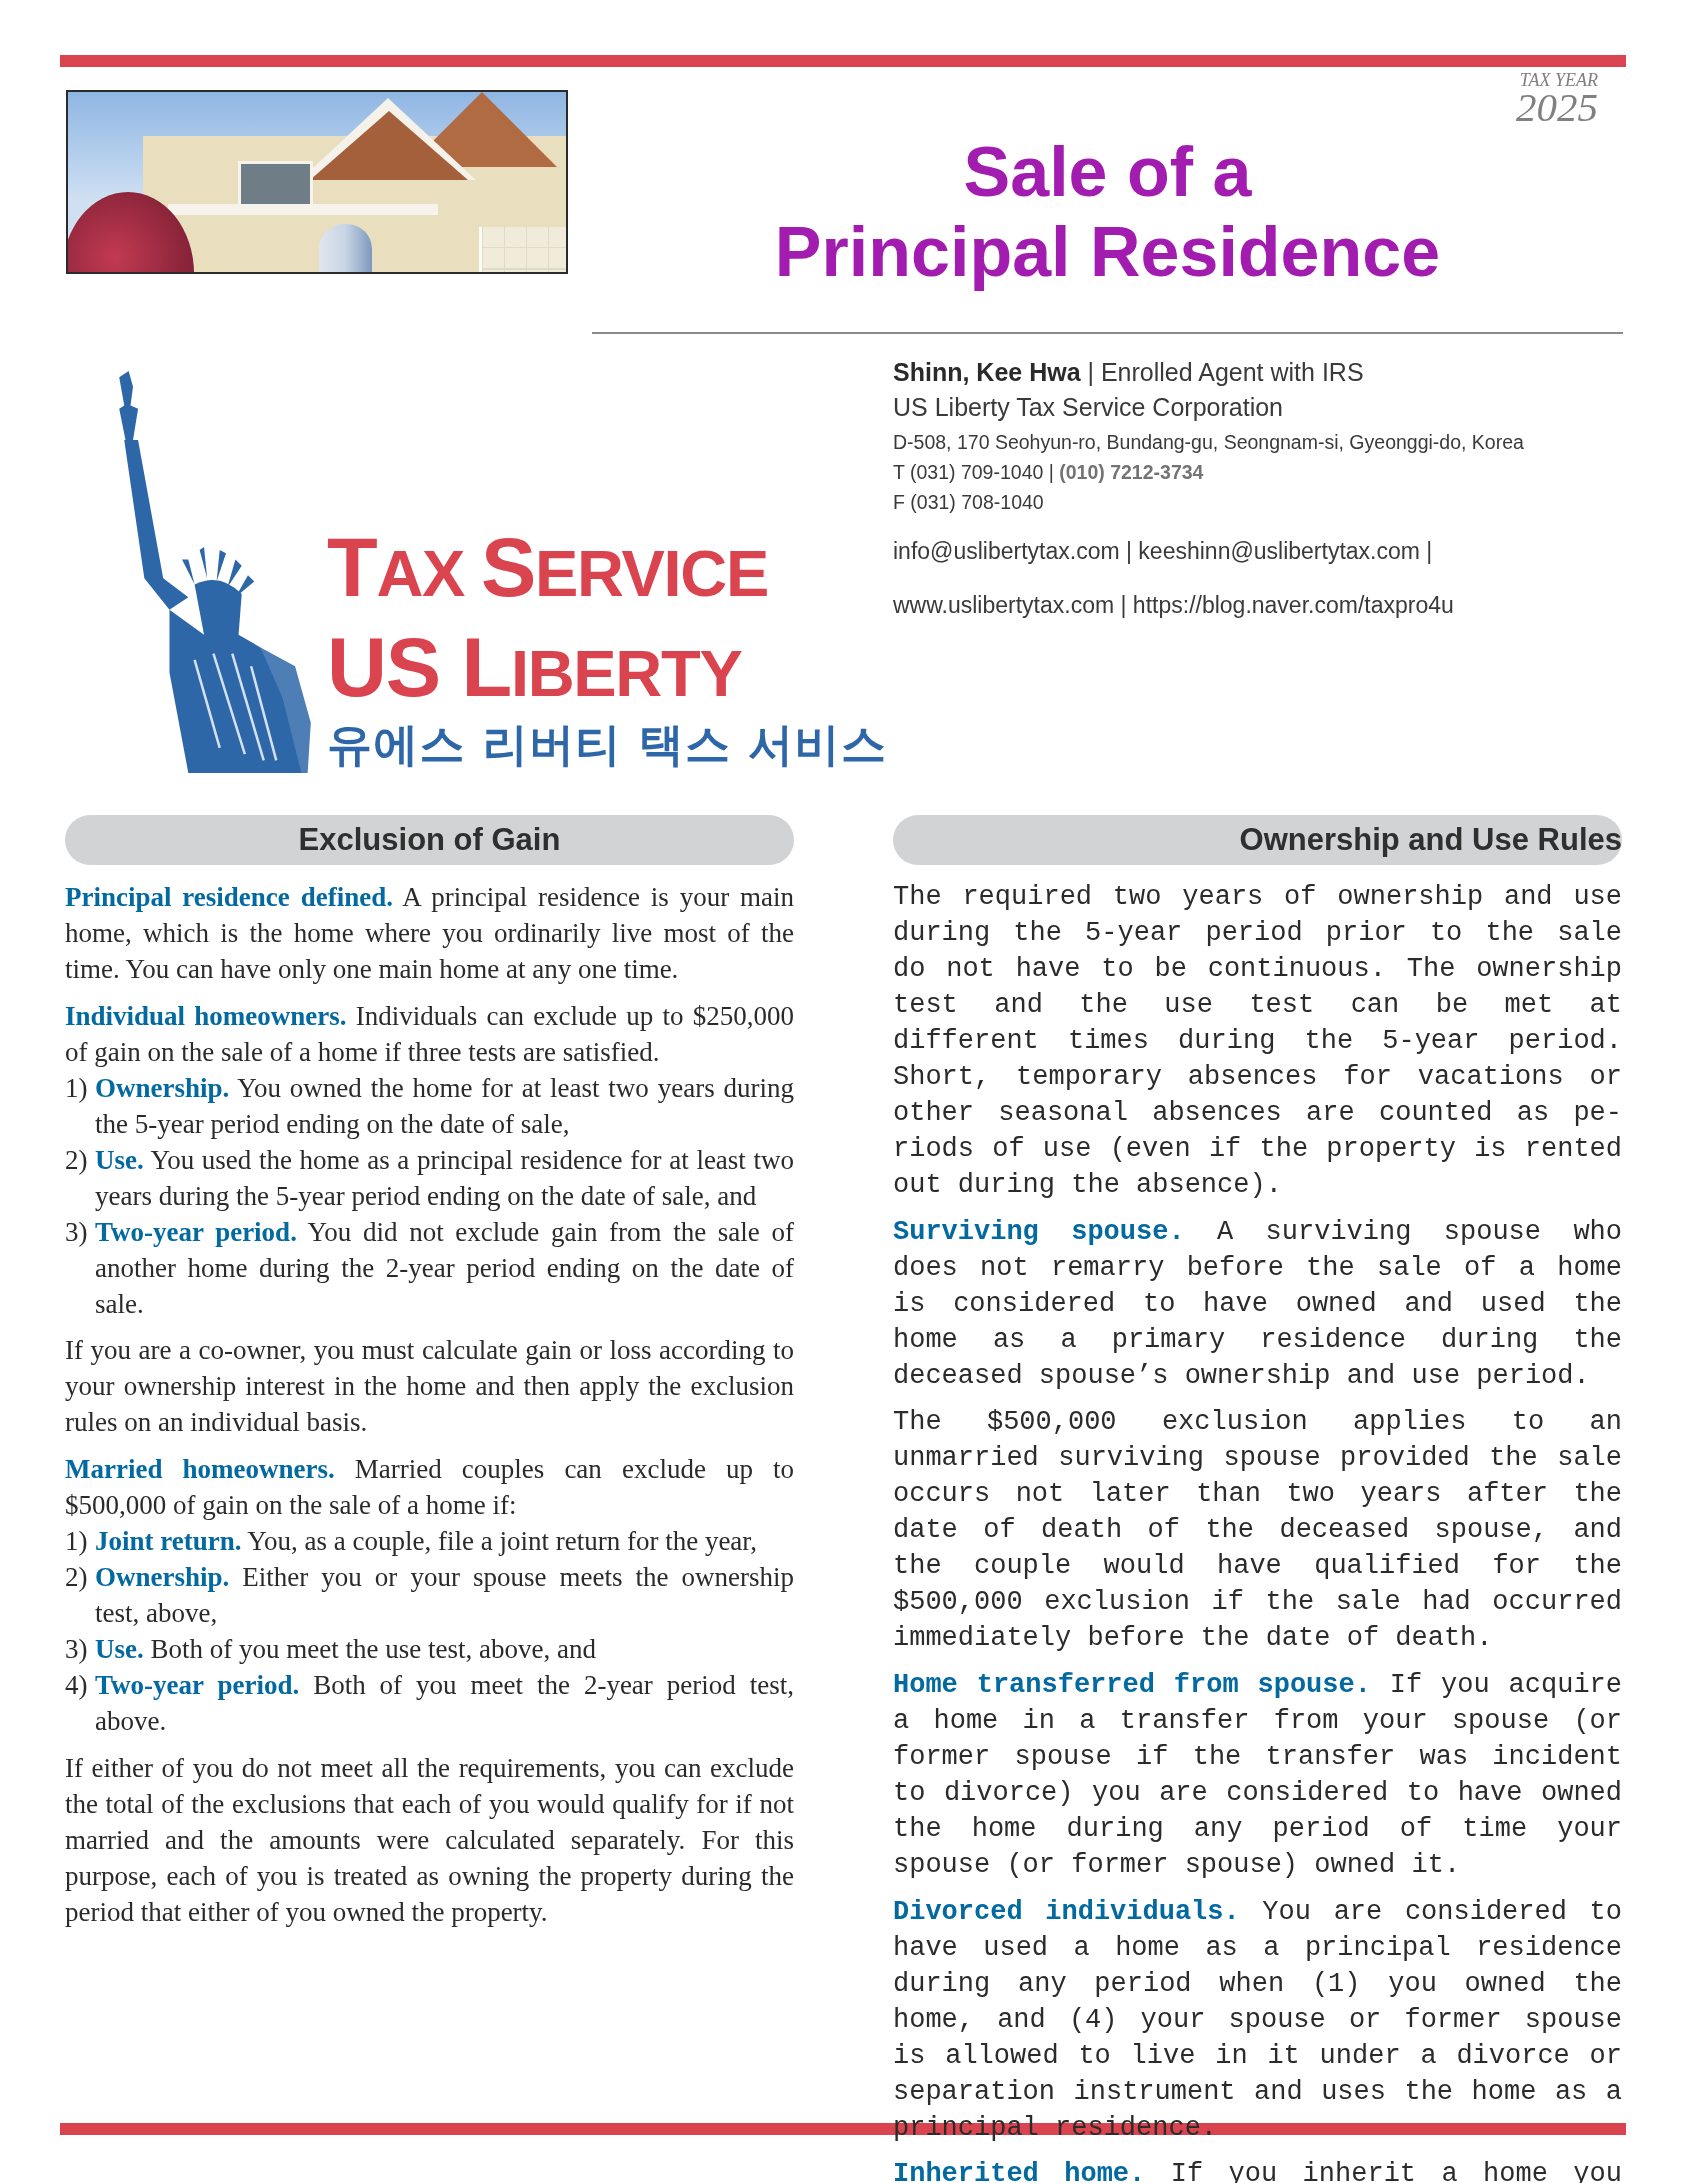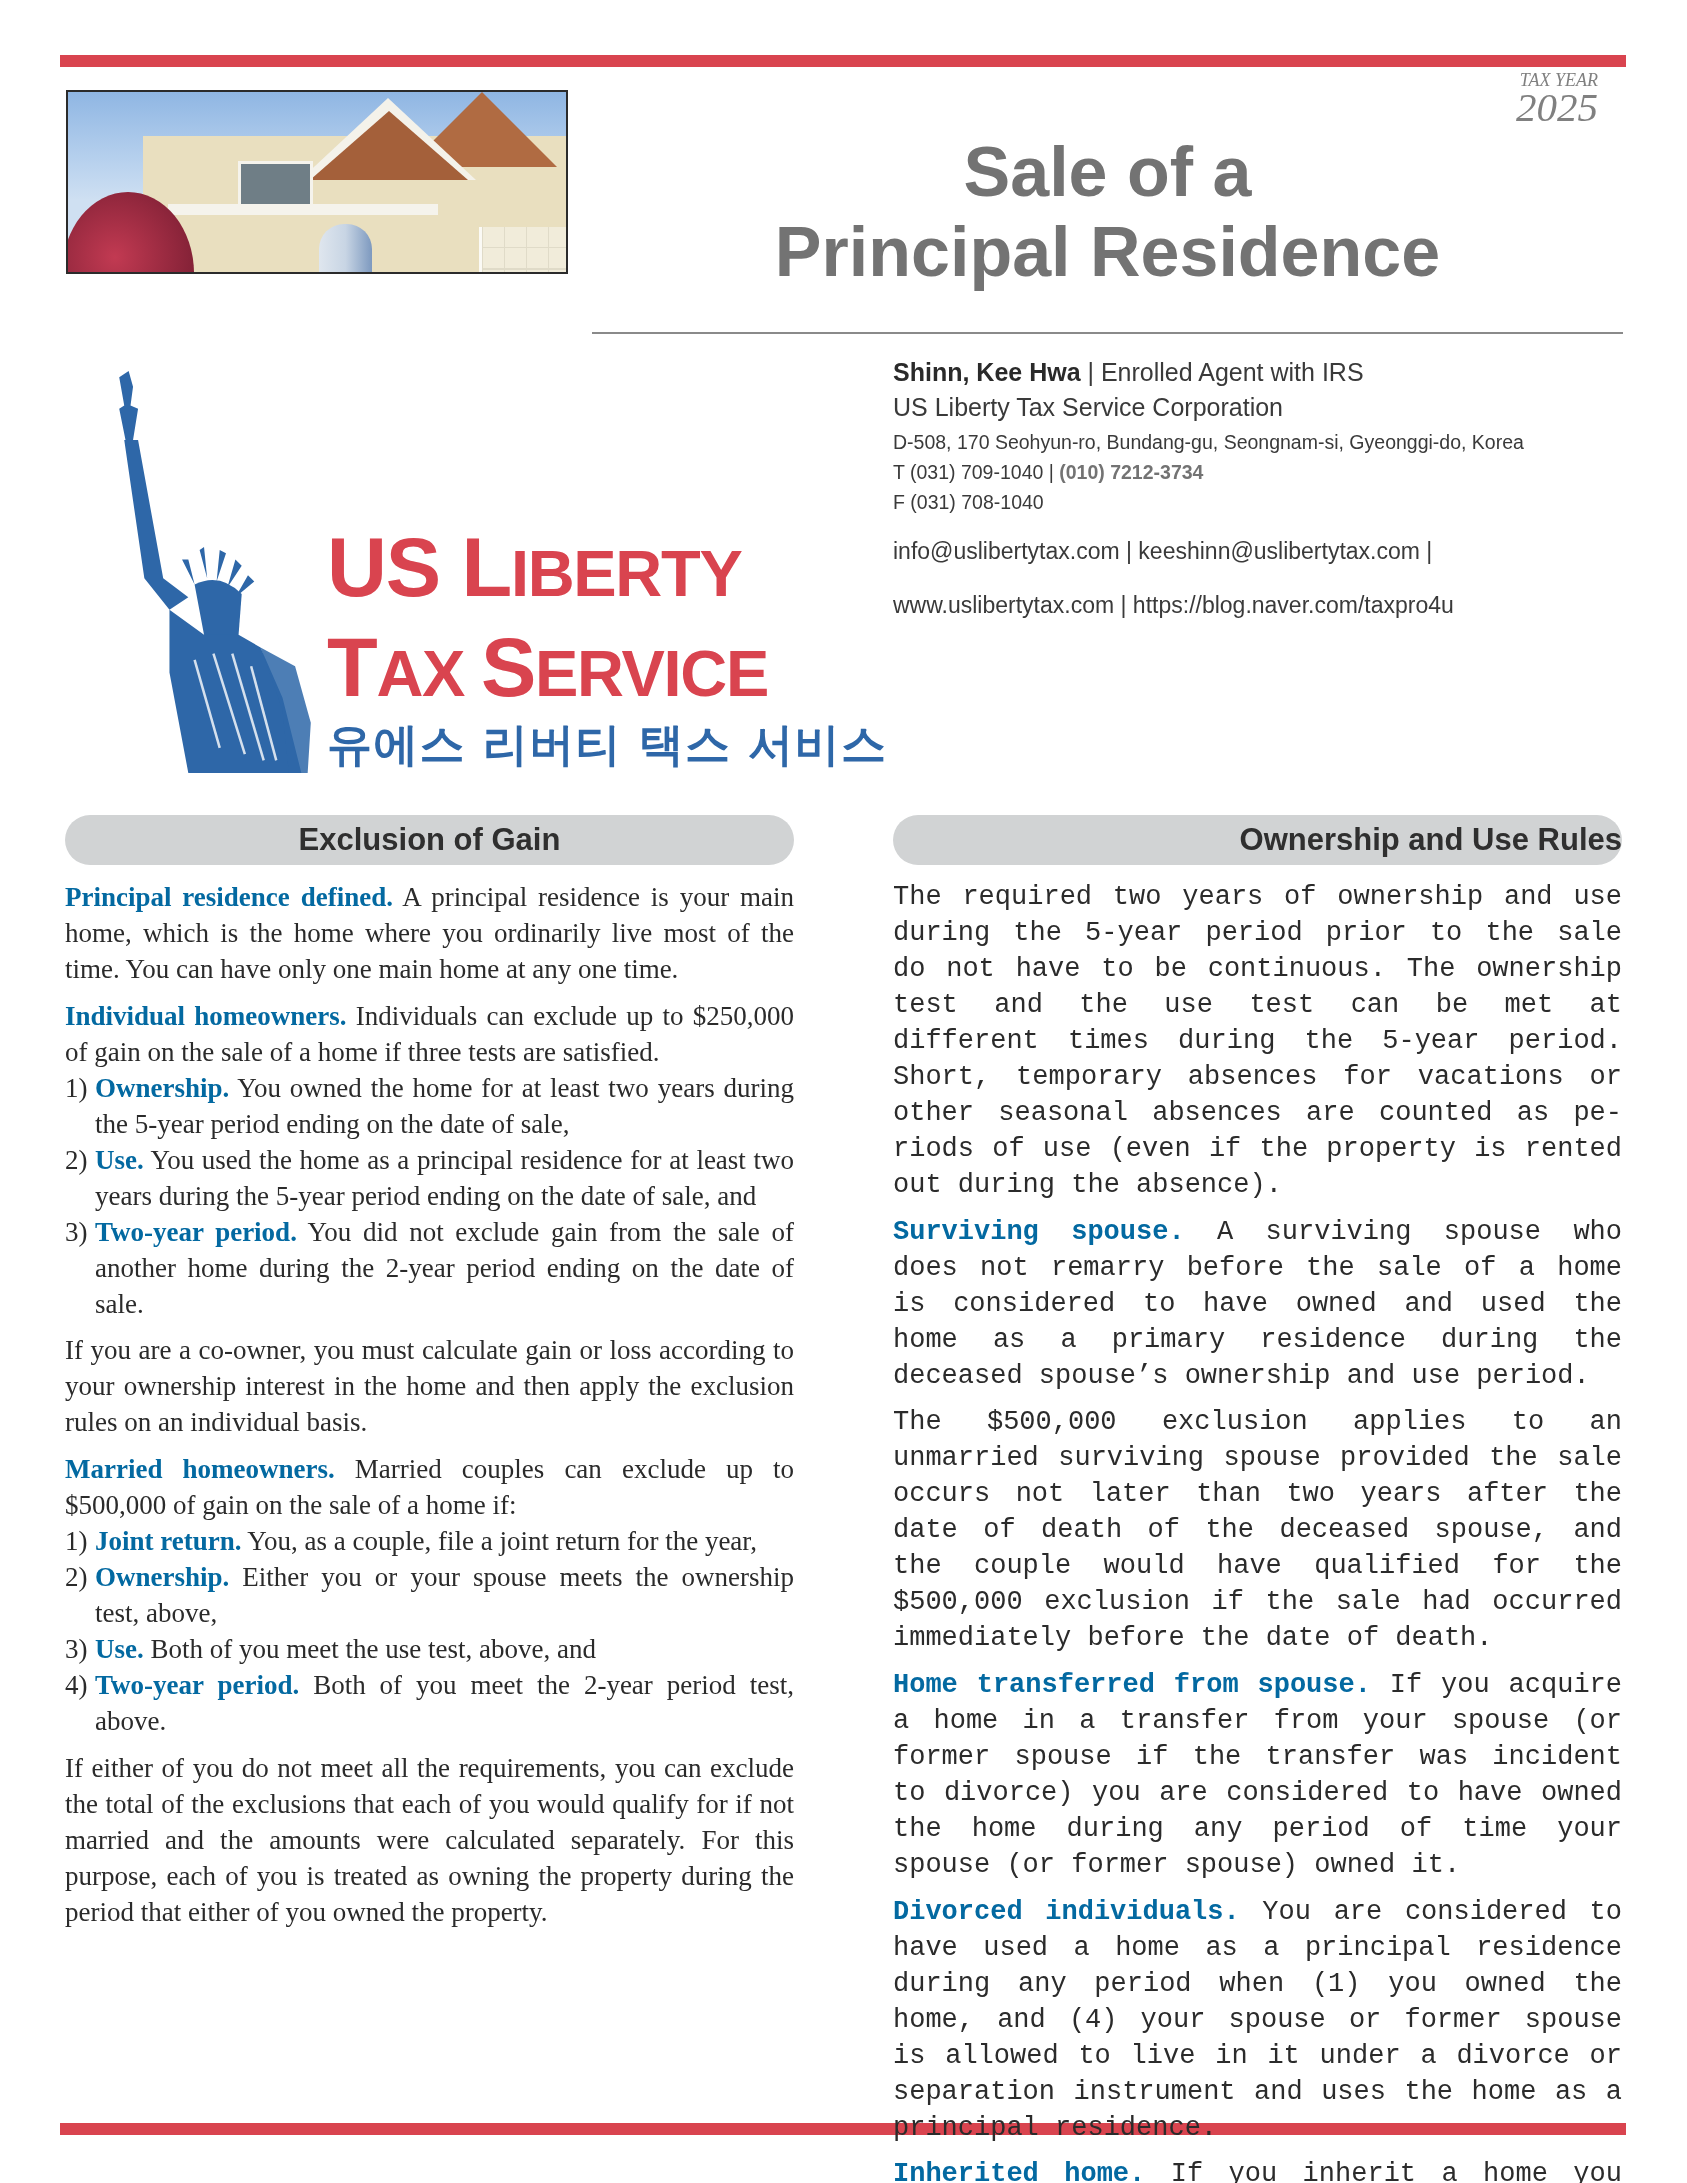--- a/index.html
+++ b/index.html
@@ -25,21 +25,21 @@
   #hero .flowers { position:absolute; left:402px; top:195px; width:107px; height:50px; border-radius:40% 40% 0 0; background:radial-gradient(circle at 30% 50%,#f05aa8,#d02f86 50%,transparent 70%),radial-gradient(circle at 75% 35%,#f369b4,#cf2e85 45%,transparent 65%); }
   #hero .couple { position:absolute; left:251px; top:132px; width:53px; height:94px; border-radius:25px 25px 3.8px 3.8px; background:linear-gradient(90deg,#dfe6ee 0,#c8d5e4 50%,#7d99bf 100%); }
   #hero .sign { position:absolute; left:250px; top:214px; width:113px; height:31px; background:#e52f35; border:2.5px solid #f3f3f3; color:#fff; font-family:"Liberation Sans",sans-serif; font-weight:bold; font-size:16.3px; line-height:15px; text-align:center; }
 
   
   #tax-year { right:89px; top:71px; text-align:right; font-family:"Liberation Serif",serif; font-style:italic; color:#808080; }
   #tax-year .label { font-size:18px; line-height:19px; letter-spacing:0px; }
   #tax-year .year { font-size:41px; line-height:39px; margin-top:-2.5px; }
 
   
-  #title { left:592px; width:1031px; top:132px; text-align:center; font-family:"Liberation Sans",sans-serif; font-weight:bold; color:#737373; font-size:70px; line-height:80px; }
+  #title { left:592px; width:1031px; top:132px; text-align:center; font-family:"Liberation Sans",sans-serif; font-weight:bold; color:#a21caf; font-size:70px; line-height:80px; }
   #title-rule { left:592px; top:332px; width:1031px; height:1.9px; background:#8a8a8a; }
 
   
   #contact { left:893px; top:357px; font-family:"Liberation Sans",sans-serif; color:#3a3a3a; }
   #contact .l1 { font-size:25px; line-height:30px; }
   #contact .l1 b { font-weight:bold; color:#2a2a2a; }
   #contact .l2 { font-size:25px; line-height:40px; }
   #contact .small { font-size:19.5px; line-height:30px; }
   #contact .small b { font-weight:bold; color:#737373; }
   #contact .mail { font-size:23px; line-height:39px; margin-top:15px; }
@@ -128,22 +128,22 @@
     <path d="M265 440 L320 470 L345 560 L340 640 L310 640 L300 540 Z" opacity="0.85"></path>
   </g>
   <g stroke="#ffffff" stroke-width="4" fill="none" opacity="0.8">
     <path d="M160 460 L200 600"></path>
       <path d="M190 450 L240 610"></path>
       <path d="M220 450 L270 620"></path>
       <path d="M250 470 L290 620"></path>
   </g>
 </svg>
 <div id="logo-text" class="abs">
+  <div class="row"><span class="cap">T</span><span class="sc">AX </span><span class="cap">S</span><span class="sc">ERVICE</span></div>
   <div class="row"><span class="cap">US </span><span class="cap">L</span><span class="sc">IBERTY</span></div>
-  <div class="row"><span class="cap">T</span><span class="sc">AX </span><span class="cap">S</span><span class="sc">ERVICE</span></div>
 </div>
 <div id="logo-korean" class="abs">유에스 리버티 택스 서비스</div>
 
 <div id="pill-left" class="pill">Exclusion of Gain</div>
 <div id="pill-right" class="pill">Ownership and Use Rules</div>
 
 <div id="col-left" class="col">
   <p><b>Principal residence defined.</b><span> A principal residence is your main home, which is the home where you ordinarily live most of the time. You can have only one main home at any one time.</span></p>
   <div><b>Individual homeowners.</b><span> Individuals can exclude up to $250,000 of gain on the sale of a home if three tests are satisfied.</span></div>
   <ol>

